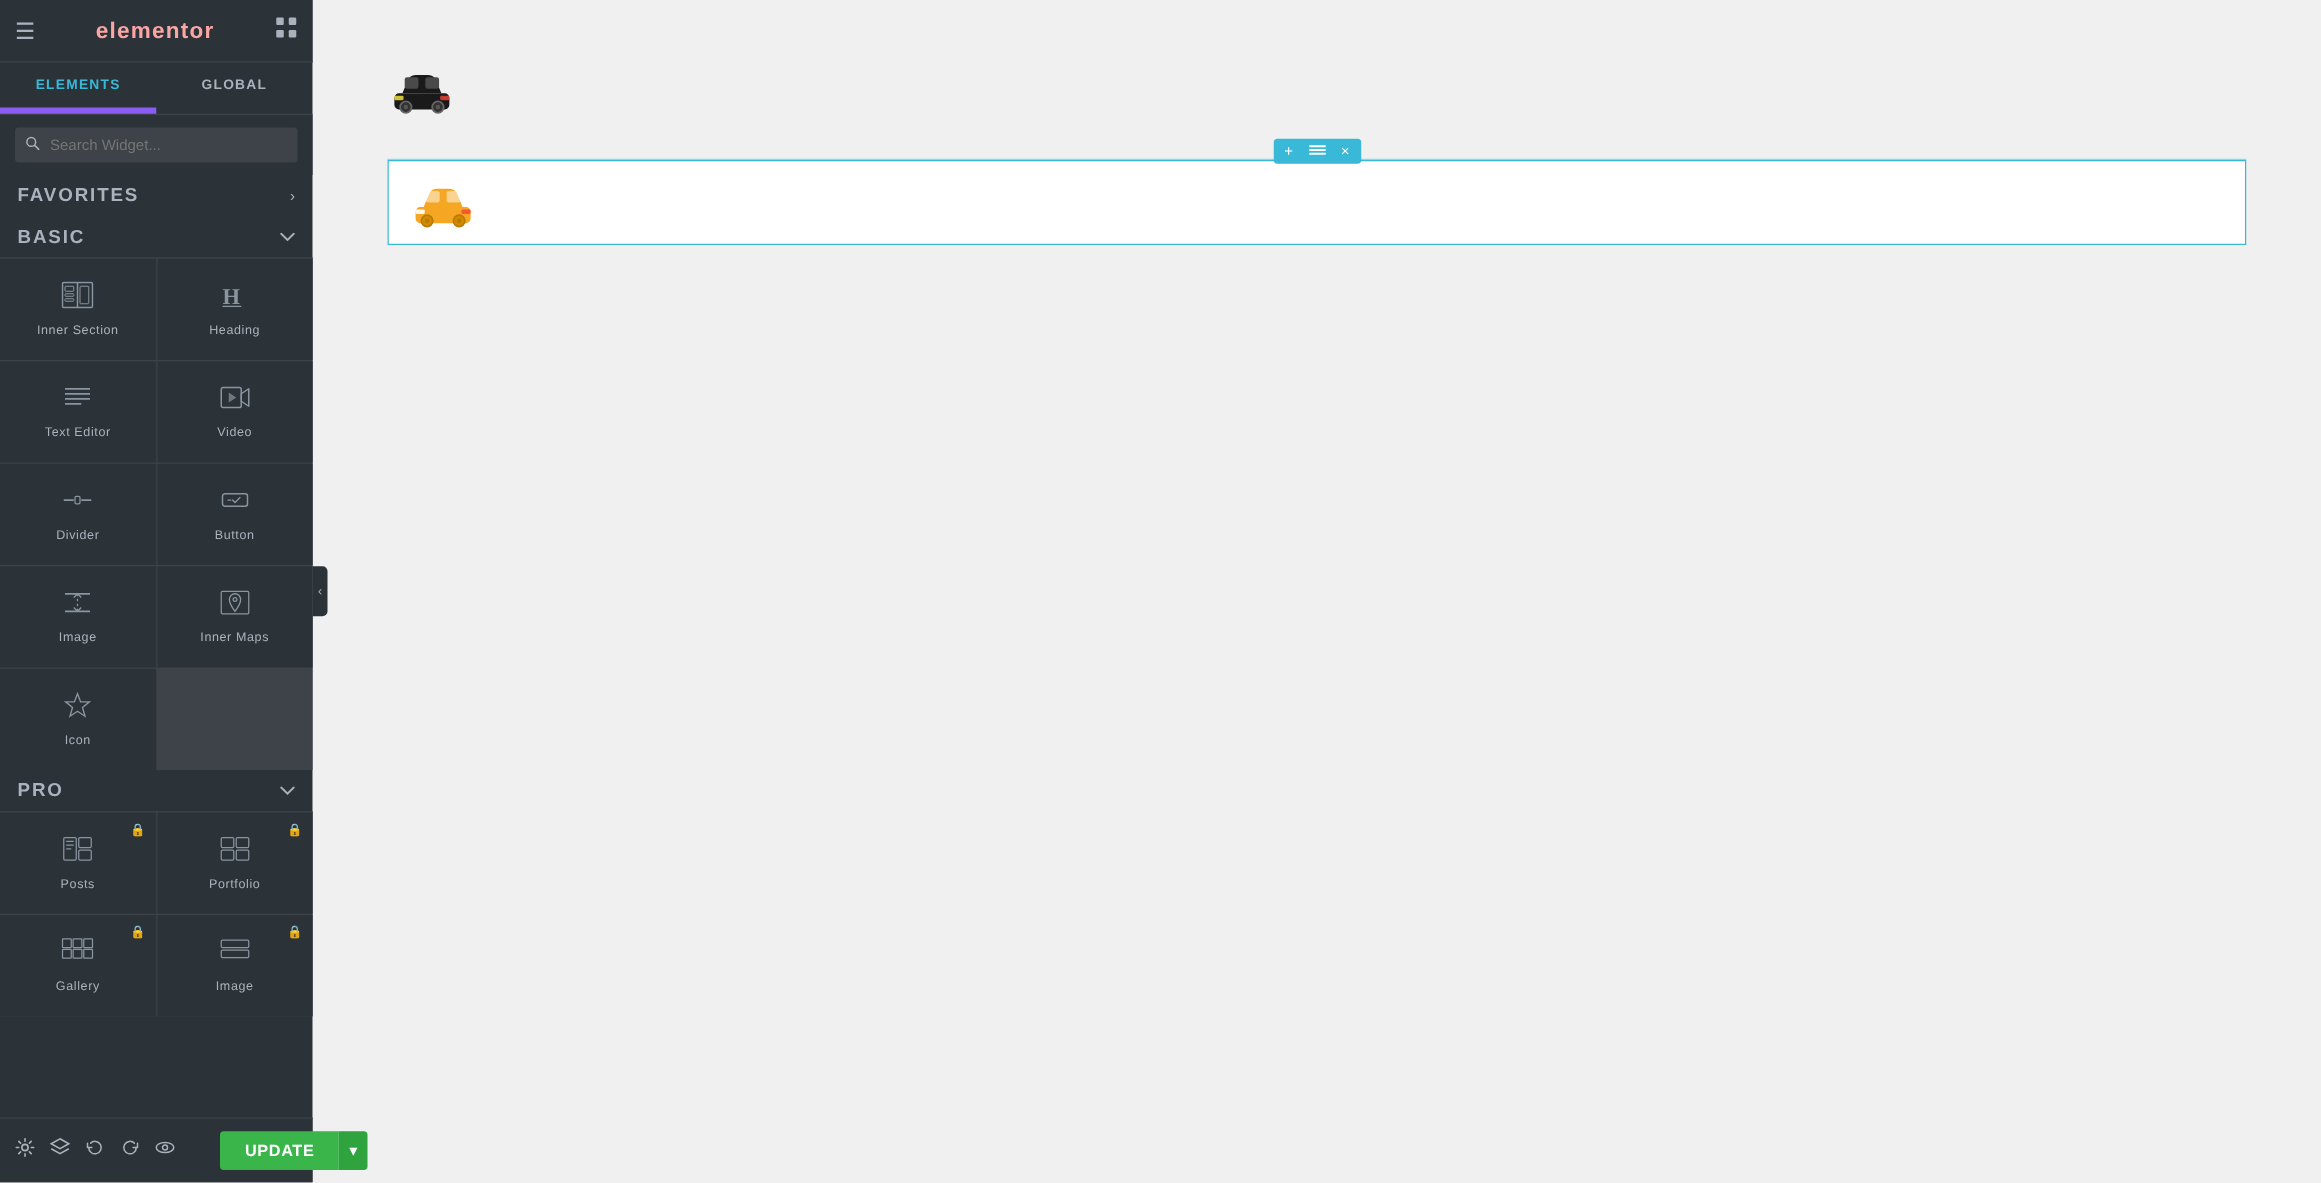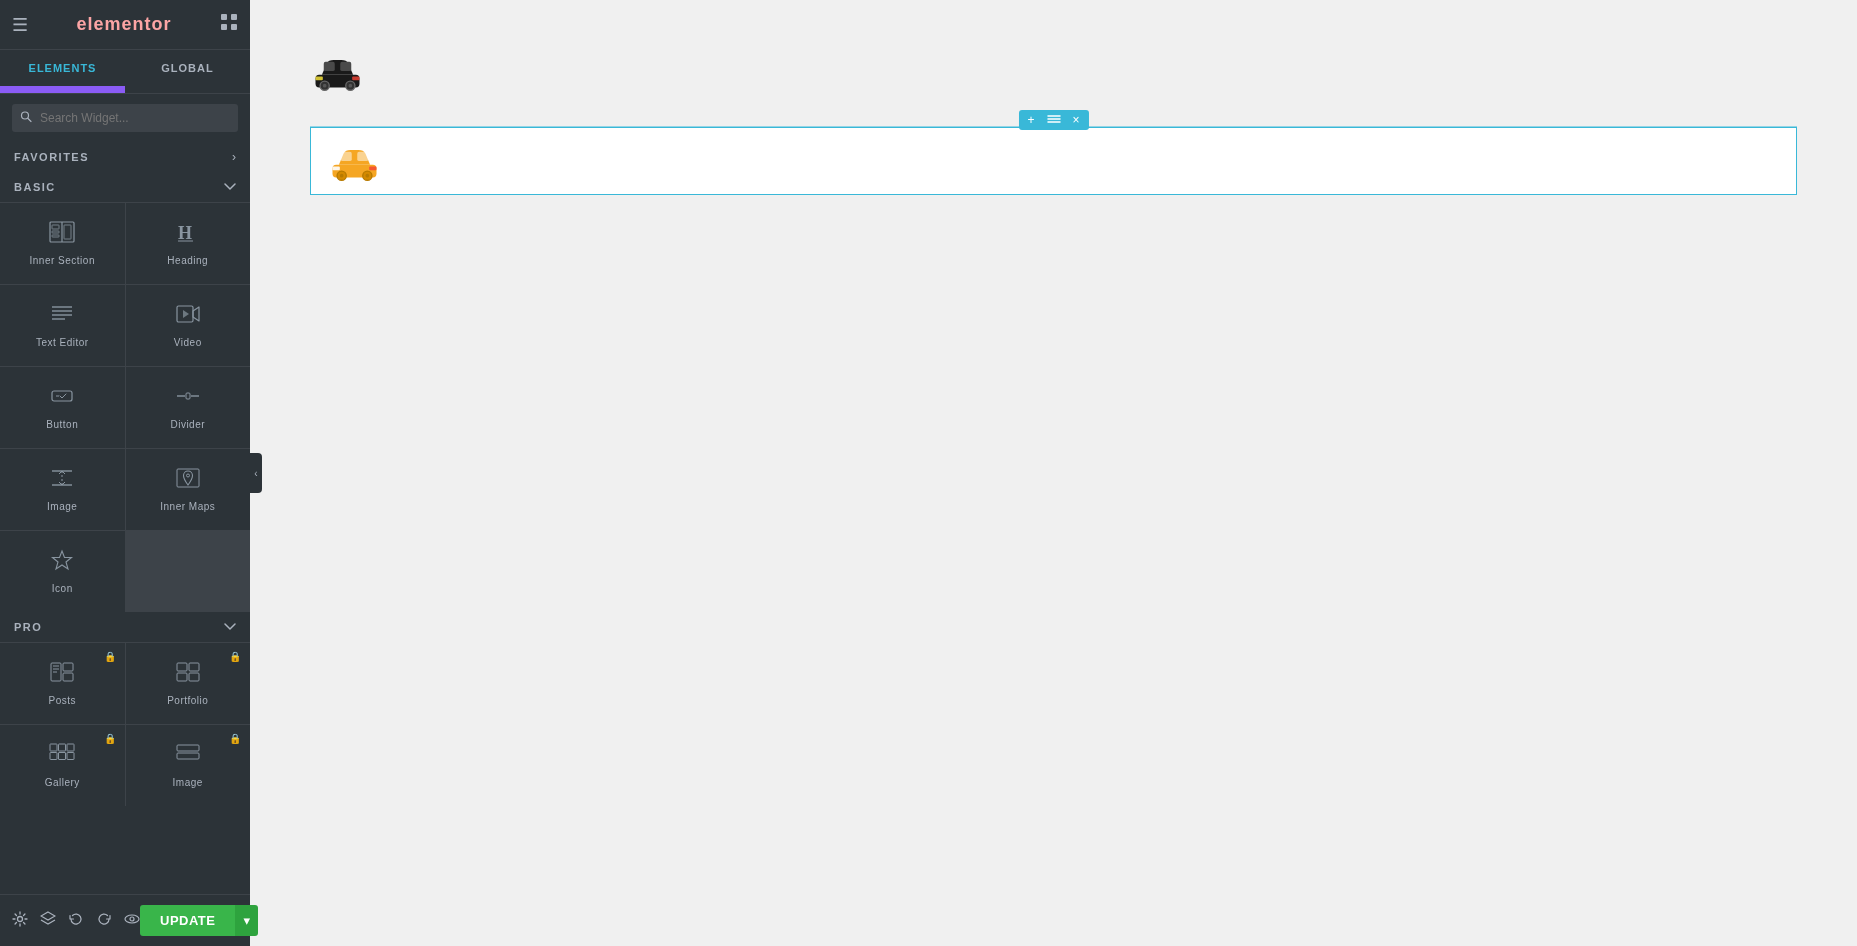--- a/index.html
+++ b/index.html
@@ -59,21 +59,21 @@
       font-weight: 600;
       letter-spacing: 1px;
       color: #aab2bd;
       cursor: pointer;
       text-transform: uppercase;
       border-bottom: 2px solid transparent;
     }
 
     .sidebar-tab.active {
       color: #39b8d8;
-      border-bottom: 7px solid #8b5cf6;
+      border-bottom: 5px solid #8b5cf6;
     }
 
     .sidebar-search {
       padding: 10px 12px;
       background: #2c3338;
     }
 
     .sidebar-search input {
       width: 100%;
       background: #3d4349;
@@ -100,21 +100,21 @@
 
     .section-header {
       display: flex;
       align-items: center;
       justify-content: space-between;
       padding: 8px 14px;
       cursor: pointer;
     }
 
     .section-header-label {
-      font-size: 11px;
+      font-size: 15px;
       font-weight: 700;
       color: #aab2bd;
       letter-spacing: 1.5px;
       text-transform: uppercase;
     }
 
     .section-header-arrow {
       color: #aab2bd;
       font-size: 12px;
     }
@@ -165,20 +165,21 @@
       position: absolute;
       bottom: 0;
       left: 0;
       right: 0;
       display: flex;
       align-items: center;
       justify-content: space-between;
       padding: 10px 12px;
       background: #2c3338;
       border-top: 1px solid #3d4349;
+      gap: 36px;
     }
 
     .footer-icons {
       display: flex;
       gap: 12px;
       align-items: center;
     }
 
     .footer-icon {
       color: #aab2bd;
@@ -404,37 +405,37 @@
           <path d="M18 8l6-4v14l-6-4V8z" stroke="#8995a0" stroke-width="1.2" stroke-linejoin="round"></path>
           <polygon points="8,7 8,15 14,11" fill="#8995a0" opacity="0.7"></polygon>
         </svg>
       </div>
       <span class="element-label">Video</span>
     </div>
 
     <div class="element-item">
       <div class="element-icon">
         <svg width="26" height="22" viewBox="0 0 26 22" fill="none">
+          <line x1="2" y1="11" x2="10" y2="11" stroke="#8995a0" stroke-width="1.4"></line>
+          <rect x="11" y="8" width="4" height="6" rx="1" stroke="#8995a0" stroke-width="1"></rect>
+          <line x1="16" y1="11" x2="24" y2="11" stroke="#8995a0" stroke-width="1.4"></line>
+        </svg>
+      </div>
+      <span class="element-label">Divider</span>
+    </div>
+
+    <div class="element-item">
+      <div class="element-icon">
+        <svg width="26" height="22" viewBox="0 0 26 22" fill="none">
           <rect x="3" y="6" width="20" height="10" rx="2" stroke="#8995a0" stroke-width="1.2"></rect>
           <path d="M11 11 L13 13 L17 9" stroke="#8995a0" stroke-width="1" stroke-linecap="round" stroke-linejoin="round"></path>
           <line x1="7" y1="11" x2="10" y2="11" stroke="#8995a0" stroke-width="1"></line>
         </svg>
       </div>
       <span class="element-label">Button</span>
-    </div>
-
-    <div class="element-item">
-      <div class="element-icon">
-        <svg width="26" height="22" viewBox="0 0 26 22" fill="none">
-          <line x1="2" y1="11" x2="10" y2="11" stroke="#8995a0" stroke-width="1.4"></line>
-          <rect x="11" y="8" width="4" height="6" rx="1" stroke="#8995a0" stroke-width="1"></rect>
-          <line x1="16" y1="11" x2="24" y2="11" stroke="#8995a0" stroke-width="1.4"></line>
-        </svg>
-      </div>
-      <span class="element-label">Divider</span>
     </div>
 
     <div class="element-item">
       <div class="element-icon">
         <svg width="26" height="22" viewBox="0 0 26 22" fill="none">
           <line x1="3" y1="4" x2="23" y2="4" stroke="#8995a0" stroke-width="1.4"></line>
           <line x1="13" y1="4" x2="13" y2="18" stroke="#8995a0" stroke-width="1" stroke-dasharray="2 2"></line>
           <line x1="3" y1="18" x2="23" y2="18" stroke="#8995a0" stroke-width="1.4"></line>
           <path d="M10 7 L13 4 L16 7" stroke="#8995a0" stroke-width="1" fill="none"></path>
           <path d="M10 15 L13 18 L16 15" stroke="#8995a0" stroke-width="1" fill="none"></path>

